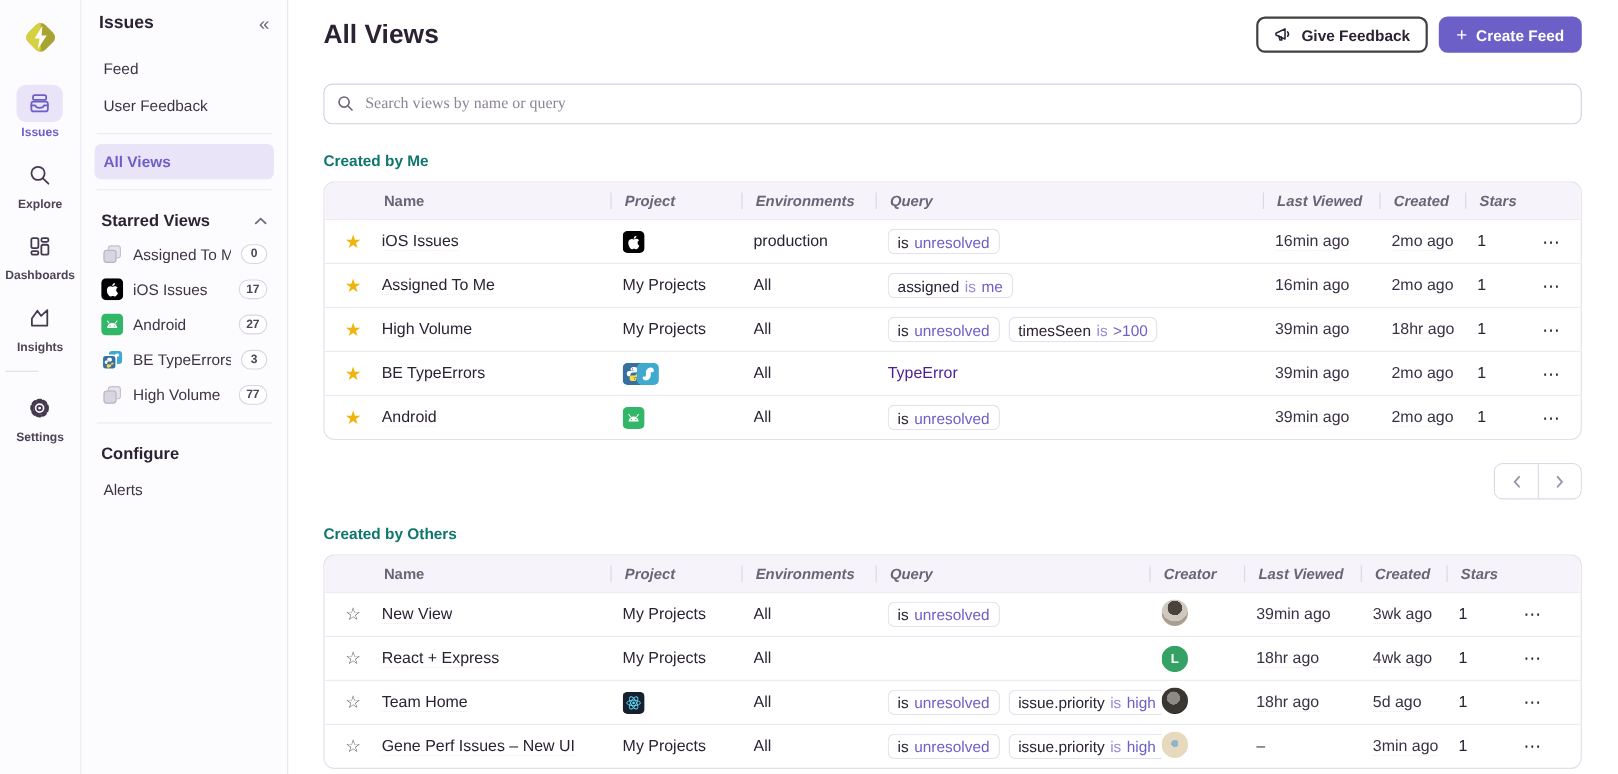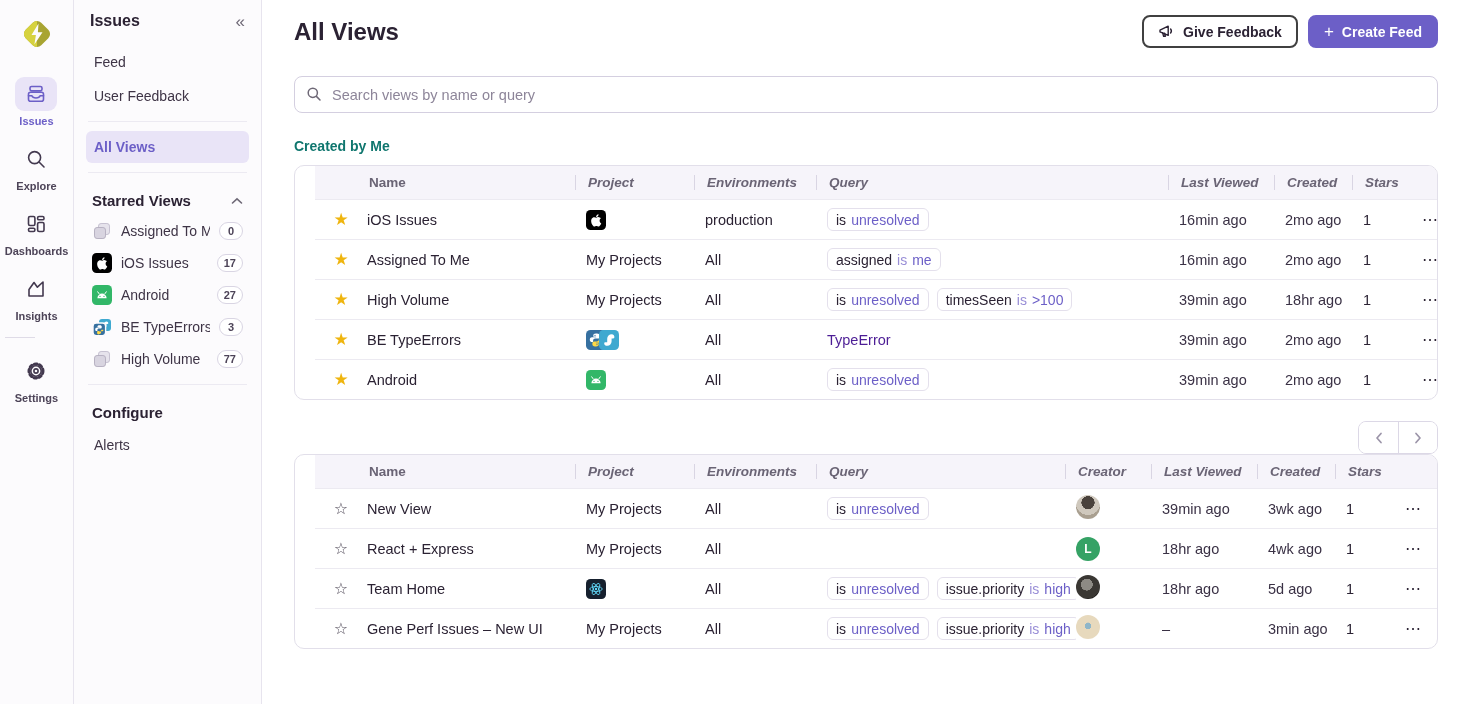--- a/index.html
+++ b/index.html
@@ -57,30 +57,30 @@
     border-radius:8px; border:2px solid #404040; background:#fff; font-weight:700;
     font-size:14px; color:#2b2233; cursor:pointer; font-family:inherit;
   }
   .btn.primary { background:#6C5FC7; border-color:#6C5FC7; color:#fff; }
   .btn .plus { font-size:17px; font-weight:400; line-height:1; }
 
   .toolbar { display:flex; gap:10px; margin-top:28px; }
   .search-wrap { position:relative; flex:1; }
   .search-wrap input {
     width:100%; height:37px; border:1px solid #d4cfe0; border-radius:8px;
-    padding:0 12px 0 37px; font-size:14.5px; color:#0c4a6e; outline:none; font-family:Liberation Sans, sans-serif;
+    padding:0 12px 0 37px; font-size:14.5px; color:#0c4a6e; outline:none; font-family:Liberation Serif, serif;
     background:#fff;
   }
   .search-wrap input::placeholder { color:#8d8599; }
   .search-icon { position:absolute; left:12px; top:10px; }
   .sort-btn { width:159px; justify-content:center; height:37px; gap:7px; }
 
   .section-title { font-size:14px; font-weight:700; color:#0f766e; margin:25px 0 11px; }
 
-  .tbl { border:1px solid #e2dfea; border-radius:10px; background:#fff; overflow:hidden;padding-left:20px; }
+  .tbl { border:1px solid #e2dfea; border-radius:10px; background:#fff; overflow:hidden; }
   .trow { display:grid; align-items:center; }
   .t1 .trow { grid-template-columns:52px 219px 119px 122px 352px 106px 78px 53px 43px; }
   .t2 .trow { grid-template-columns:52px 219px 119px 122px 249px 86px 106px 78px 53px 60px; }
   .thead { background:#f6f4fa; height:33px; }
   .th { font-size:13.5px; font-weight:700; color:#6a6475; padding:0 2px; height:100%; display:flex; align-items:center; }
   .th.sep { background:linear-gradient(#d9d5e3,#d9d5e3) left center / 1px 15px no-repeat; padding-left:13px; margin-left:-11px;font-style:italic; }
   .tbody .trow { height:40px; border-top:1px solid #eceaf1; }
   .cell { overflow:hidden; white-space:nowrap; }
   .c-star { text-align:center; font-size:17px; }
   .star-on { color:#efb50f; }
@@ -475,20 +475,21 @@
             </svg>
         </button>
         <button class="pager-btn">
           <svg width="10" height="12" viewBox="0 0 10 12" fill="none" stroke="#9b94a8" stroke-width="1.7" stroke-linecap="round" stroke-linejoin="round">
               <polyline points="3,1.5 7,6 3,10.5"></polyline>
             </svg>
         </button>
       </div>
     </div>
 
+    <h2 class="section-title" style="margin-top:23px">Created by Others</h2>
     <div class="tbl t2">
         <div class="trow thead">
           <div class="th col-star"></div>
           <div class="th col-name">Name</div>
           <div class="th col-project sep">Project</div>
           <div class="th col-environments sep">Environments</div>
           <div class="th col-query sep">Query</div>
           <div class="th col-creator sep">Creator</div>
           <div class="th col-last_viewed sep">Last Viewed</div>
           <div class="th col-created sep">Created</div>

